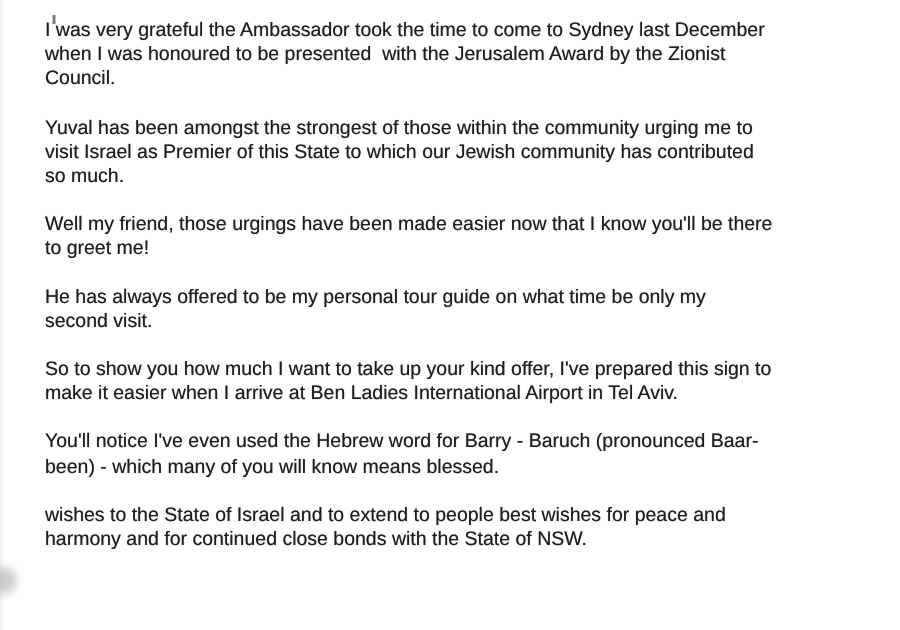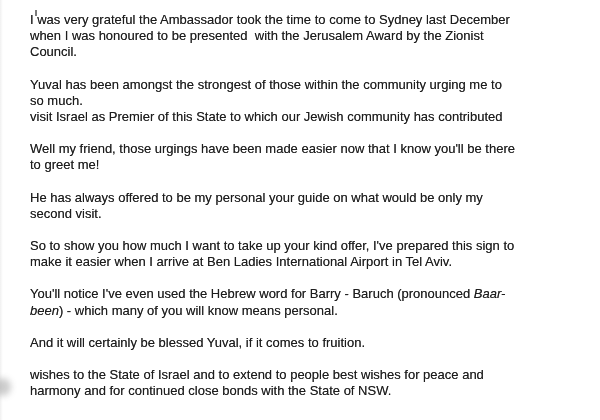--- a/index.html
+++ b/index.html
@@ -59,58 +59,54 @@
     text-shadow: 0 0 0.6px rgba(25,25,25,0.65);
     filter: blur(0.25px);
   }
   .para {
     margin: 0 0 16px 0;
   }
   .line {
     white-space: pre; 
   }
   .it {
-    font-style: italic;
   }
 </style>
 </head>
 <body>
 
 <div class="page">
   <div class="edge-shade"></div>
   <div class="smudge"></div>
   <div class="speck"></div>
   <div class="doc-text" id="doc-text">
       <div class="para">
         <div class="line"><span>I was very grateful the Ambassador took the time to come to Sydney last December</span></div>
         <div class="line"><span>when I was honoured to be presented  with the Jerusalem Award by the Zionist</span></div>
         <div class="line"><span>Council.</span></div>
       </div>
       <div class="para">
         <div class="line"><span>Yuval has been amongst the strongest of those within the community urging me to</span></div>
+        <div class="line"><span>visit Israel as Premier of this State to which our Jewish community has contributed</span></div>
         <div class="line"><span>so much.</span></div>
-        <div class="line"><span>visit Israel as Premier of this State to which our Jewish community has contributed</span></div>
       </div>
       <div class="para">
         <div class="line"><span>Well my friend, those urgings have been made easier now that I know you'll be there</span></div>
         <div class="line"><span>to greet me!</span></div>
       </div>
       <div class="para">
-        <div class="line"><span>He has always offered to be my personal your guide on what would be only my</span></div>
+        <div class="line"><span>He has always offered to be my personal tour guide on what time be only my</span></div>
         <div class="line"><span>second visit.</span></div>
       </div>
       <div class="para">
         <div class="line"><span>So to show you how much I want to take up your kind offer, I've prepared this sign to</span></div>
         <div class="line"><span>make it easier when I arrive at Ben Ladies International Airport in Tel Aviv.</span></div>
       </div>
       <div class="para">
         <div class="line"><span>You'll notice I've even used the Hebrew word for Barry - Baruch (pronounced </span><span class="it">Baar-</span></div>
-        <div class="line"><span class="it">been</span><span>) - which many of you will know means personal.</span></div>
-      </div>
-      <div class="para">
-        <div class="line"><span>And it will certainly be blessed Yuval, if it comes to fruition.</span></div>
+        <div class="line"><span class="it">been</span><span>) - which many of you will know means blessed.</span></div>
       </div>
       <div class="para">
         <div class="line"><span>wishes to the State of Israel and to extend to people best wishes for peace and</span></div>
         <div class="line"><span>harmony and for continued close bonds with the State of NSW.</span></div>
       </div>
     </div>
 </div>
 
 </body></html>

